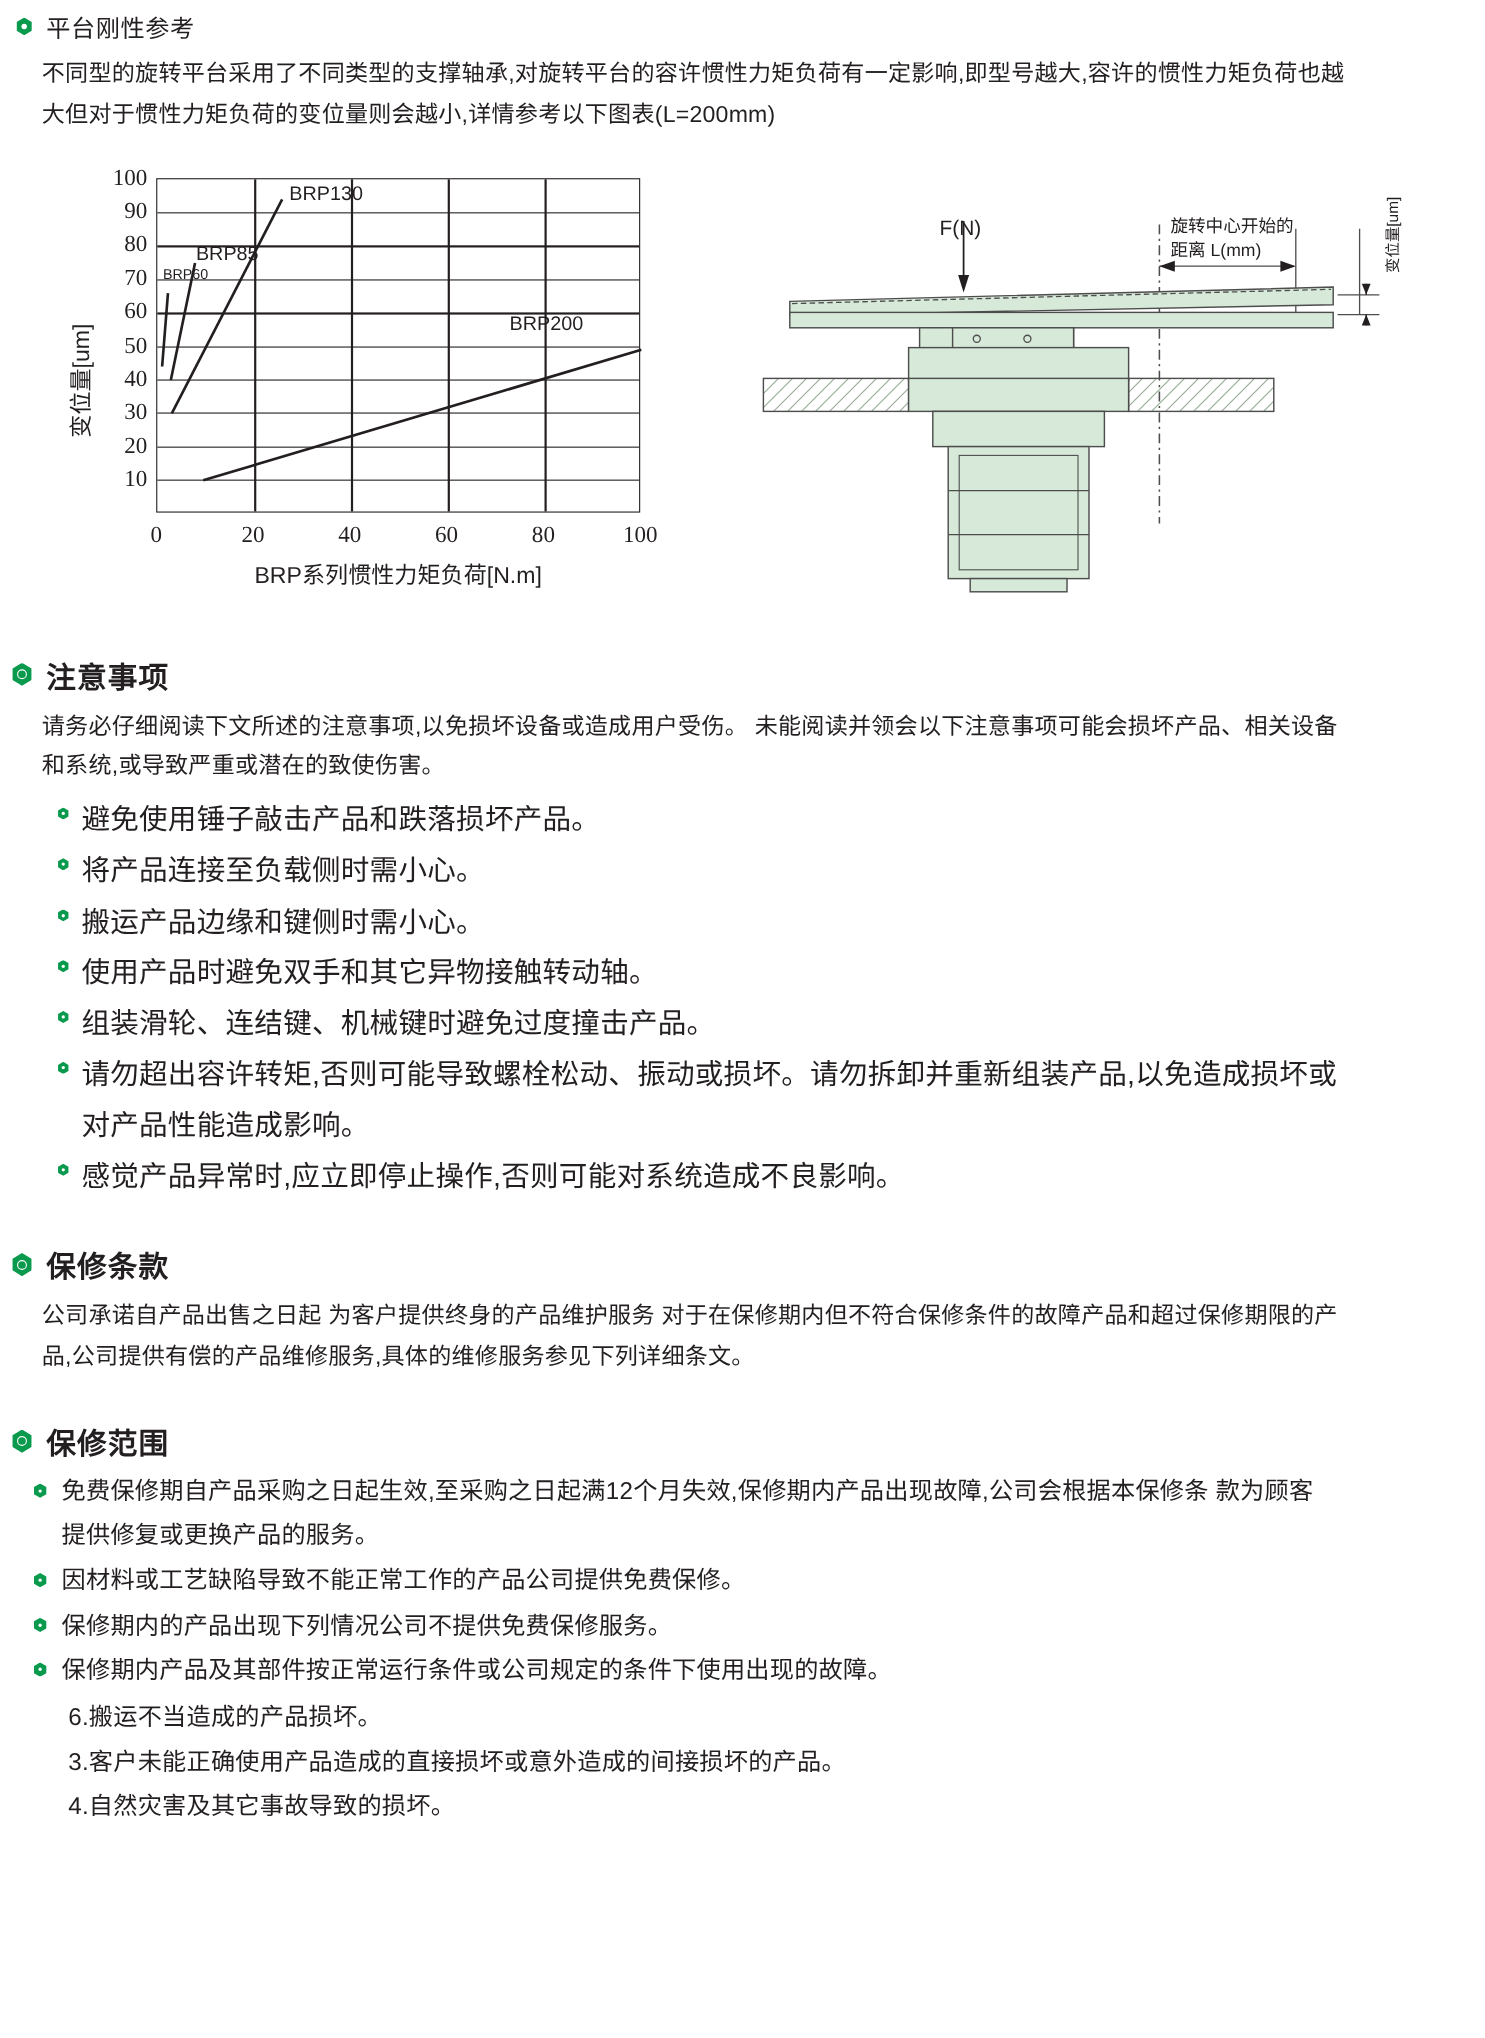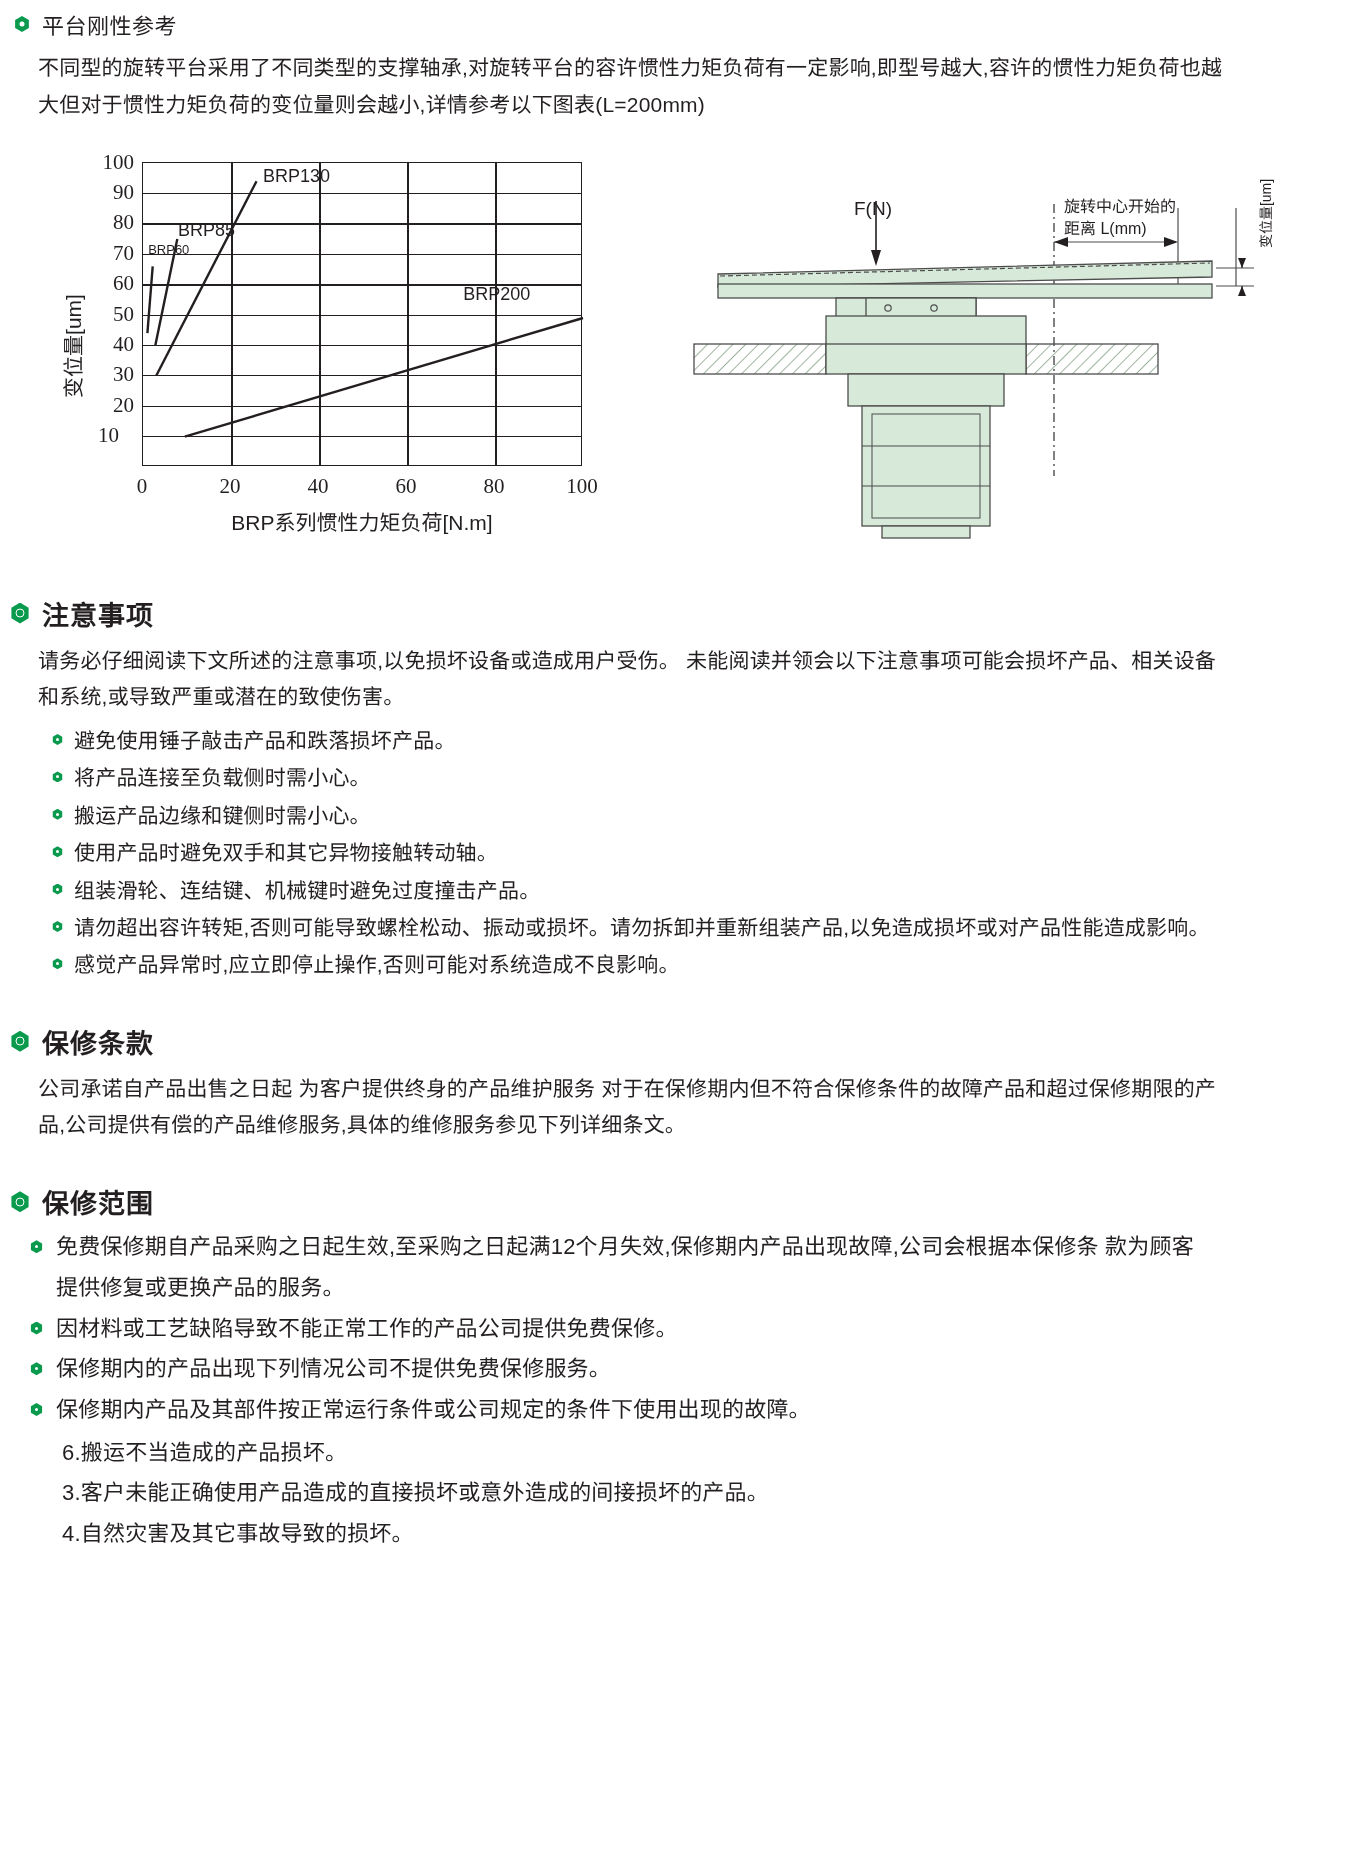--- a/index.html
+++ b/index.html
@@ -38,21 +38,21 @@
   .para {
     font-size:21px; line-height:1.75;
     margin:10px 0 0 38px; max-width:1185px;
     letter-spacing:.2px;
   }
 
   
   ul.dots { list-style:none; margin:6px 0 0 52px; }
   ul.dots > li {
     position:relative; padding-left:22px;
-    font-size:21px; line-height:1.78; letter-spacing:.2px;
+    font-size:26px; line-height:1.78; letter-spacing:.2px;
     max-width:1175px;
   }
   ul.dots > li::before {
     content:""; position:absolute; left:0; top:12px;
     width:11px; height:11px; background:#0a9a4e;
     clip-path:polygon(50% 0,93% 25%,93% 75%,50% 100%,7% 75%,7% 25%);
   }
   ul.dots > li::after {
     content:""; position:absolute; left:4px; top:16px;
     width:3px; height:3px; border-radius:50%; background:#ffffff;
@@ -122,21 +122,21 @@
   <span class="sec-title-reg">平台刚性参考</span>
 </div>
 
 <p class="para">不同型的旋转平台采用了不同类型的支撑轴承,对旋转平台的容许惯性力矩负荷有一定影响,即型号越大,容许的惯性力矩负荷也越大但对于惯性力矩负荷的变位量则会越小,详情参考以下图表(L=200mm)</p>
 
 <div class="figure-row">
 
   <div class="chart-wrap">
     <div class="y-axis-title">变位量[um]</div>
     <div class="y-ticks" id="yticks">
-        <span style="top: 289.6px; right: 21px;">10</span>
+        <span style="top: 289.6px; right: 6px;">10</span>
         <span style="top: 259.2px; right: 6px;">20</span>
         <span style="top: 228.8px; right: 6px;">30</span>
         <span style="top: 198.4px; right: 6px;">40</span>
         <span style="top: 168px; right: 6px;">50</span>
         <span style="top: 137.6px; right: 6px;">60</span>
         <span style="top: 107.2px; right: 6px;">70</span>
         <span style="top: 76.8px; right: 6px;">80</span>
         <span style="top: 46.4px; right: 6px;">90</span>
         <span style="top: 16px; right: 6px;">100</span>
       </div>

